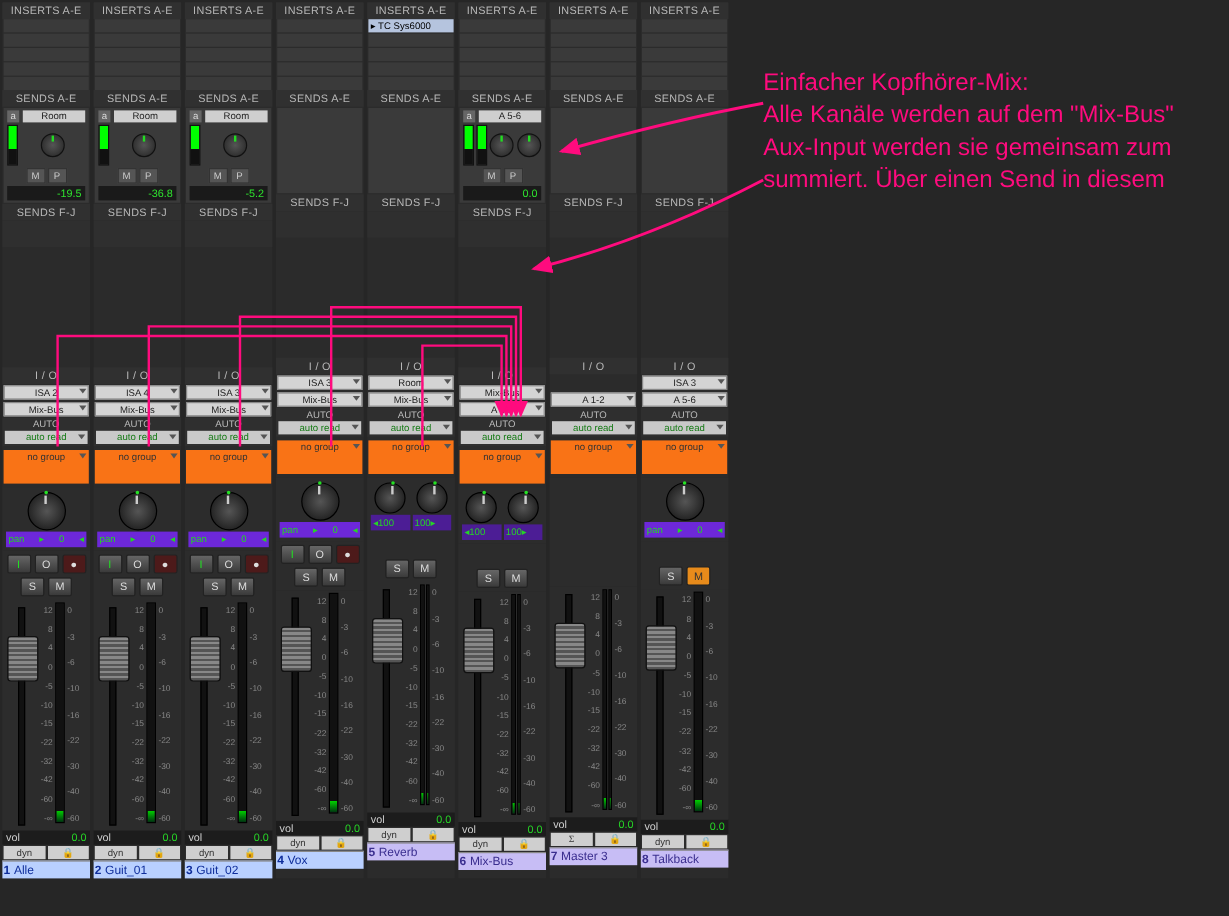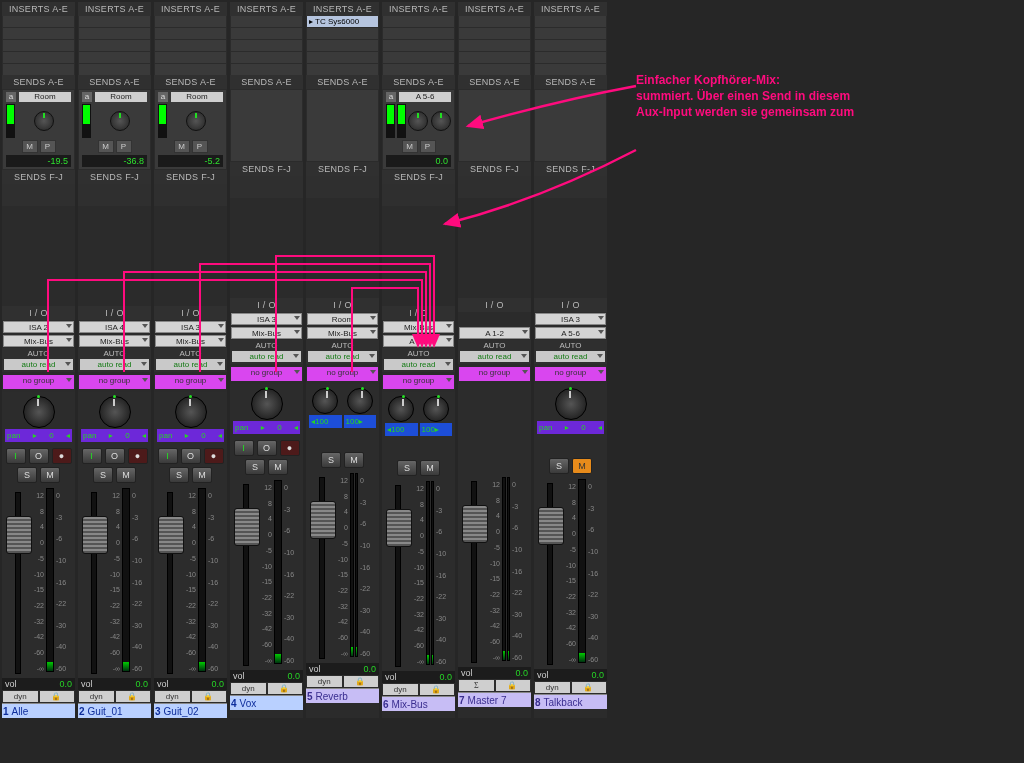--- a/index.html
+++ b/index.html
@@ -21,30 +21,30 @@
   .knob{width:18px;height:18px;border-radius:50%;background:radial-gradient(#555,#222);border:1px solid #111;position:relative;margin:auto}
   .knob::after{content:"";position:absolute;top:1px;left:8px;width:2px;height:5px;background:#22dd22}
   .mp-row{display:flex;gap:2px;justify-content:center;margin-top:2px}
   .chip{width:14px;height:11px;background:#555;color:#ccc;font-size:8px;text-align:center;line-height:11px;border:1px solid #333}
   .send-val{font-size:9px;color:#2ee12e;text-align:right;padding:1px 3px;background:#1a1a1a;margin-top:2px}
   .sends-fj{height:22px;background:#2f2f2f}
   .io-in .slot, .io-out .slot{margin:1px;justify-content:center}
   .auto{background:#2f2f2f;padding:1px}
   .auto-lbl{font-size:8px;text-align:center;color:#bbb}
   .auto-mode{background:#c9c9c9;color:#147a14;font-size:8px;text-align:center;height:11px;line-height:11px;margin:1px;position:relative}
-  .group-sel{background:#d946ef;color:#333;font-size:8px;text-align:center;height:14px;line-height:12px;margin:3px 1px;position:relative}
+  .group-sel{background:#f97316;color:#333;font-size:8px;text-align:center;height:28px;line-height:12px;margin:3px 1px;position:relative}
   .group-sel::after,.auto-mode::after{content:"";position:absolute;right:2px;top:3px;border-left:3px solid transparent;border-right:3px solid transparent;border-top:4px solid #555}
   .pan-area{background:#2c2c2c;padding:3px;text-align:center}
   .big-knob{width:30px;height:30px;border-radius:50%;background:radial-gradient(#555,#111);border:1px solid #000;margin:1px auto;position:relative}
   .big-knob::before{content:"";position:absolute;top:-2px;left:13px;width:3px;height:3px;background:#24e024;border-radius:50%}
   .big-knob::after{content:"";position:absolute;top:2px;left:13px;width:2px;height:7px;background:#ccc}
   .pan-row{display:flex;align-items:center;justify-content:space-between;background:#6d28d9;height:13px;padding:0 2px;font-size:8px;color:#26d426}
   .pan-row .arr{color:#26d426}
   .stereo-pan{display:flex;gap:2px;justify-content:center}
-  .stereo-pan .half{flex:1;background:#1d4ed8;height:13px;display:flex;align-items:center;justify-content:space-between;padding:0 2px;font-size:8px;color:#26d426}
+  .stereo-pan .half{flex:1;background:#4c1d95;height:13px;display:flex;align-items:center;justify-content:space-between;padding:0 2px;font-size:8px;color:#26d426}
   .btn-rows{background:#2c2c2c;padding:0 2px 3px}
   .btn-row{display:flex;gap:3px;justify-content:center;margin-top:3px}
   .sq-btn{width:18px;height:14px;background:linear-gradient(#666,#3a3a3a);color:#ddd;font-size:9px;text-align:center;line-height:14px;border:1px solid #222;border-radius:2px}
   .sq-btn.rec{background:#4d1a1a}
   .sq-btn.green{color:#22e022}
   .sq-btn.m-on{background:#e78b1b;color:#333}
   .fader-area{background:#2c2c2c;padding:2px;height:188px;position:relative;display:flex;gap:2px}
   .fader-col{width:26px;position:relative}
   .fader-track{position:absolute;left:11px;top:4px;width:4px;height:180px;background:#111;border:1px solid #000}
   .fader-cap{position:absolute;left:2px;top:28px;width:24px;height:36px;background:repeating-linear-gradient(#888,#888 2px,#555 2px,#555 4px);border:1px solid #111;border-radius:3px}
@@ -54,21 +54,21 @@
   .meter.mono{width:6px}
   .vol-row{display:flex;justify-content:space-between;background:#1c1c1c;padding:1px 3px;font-size:9px}
   .vol-row .val{color:#26d426}
   .dyn-row{display:flex;gap:2px;padding:1px;background:#2c2c2c}
   .dyn-chip{flex:1;background:#cfcfcf;color:#333;font-size:8px;text-align:center;height:11px;line-height:11px}
   .dyn-chip.sigma{font-family:serif}
   .name-row{background:#cfcfcf;color:#222;height:14px;display:flex;align-items:center;font-size:10px;padding:0 1px;border-top:1px solid #888}
   .name-row.blue{background:#b9d0ff;color:#0e2d9b}
   .name-row.purple{background:#c7bdf5;color:#3a2e8f}
   .name-row .num{margin-right:3px;font-weight:bold}
-  .annot{position:absolute;left:636px;top:72px;color:#ff0b7e;font-size:12px;font-weight:bold;line-height:1.35;width:370px}
+  .annot{position:absolute;left:636px;top:56px;color:#ff0b7e;font-size:20px;font-weight:normal;line-height:1.35;width:370px}
   svg.arrows{position:absolute;left:0;top:0;pointer-events:none}
 </style>
 </head>
 <body>
 
 <div class="mixer" id="mixer">
     <div class="strip">
       <div class="sect-lbl">INSERTS A-E</div>
       <div class="slot-col">
         <div class="slot"></div>
@@ -749,21 +749,21 @@
       <div class="vol-row">
         <span>vol</span>
         <span class="val">0.0</span>
       </div>
       <div class="dyn-row">
         <div class="dyn-chip sigma">Σ</div>
         <div class="dyn-chip">🔒</div>
       </div>
       <div class="name-row purple">
         <span class="num">7</span>
-        <span>Master 7</span>
+        <span>Master 3</span>
       </div>
     </div>
     <div class="strip">
       <div class="sect-lbl">INSERTS A-E</div>
       <div class="slot-col">
         <div class="slot"></div>
         <div class="slot"></div>
         <div class="slot"></div>
         <div class="slot"></div>
         <div class="slot"></div>
@@ -843,22 +843,23 @@
       </div>
       <div class="name-row purple">
         <span class="num">8</span>
         <span>Talkback</span>
       </div>
     </div>
   </div>
 
 <div class="annot">
   <div>Einfacher Kopfhörer-Mix:</div>
+  <div>Alle Kanäle werden auf dem "Mix-Bus"</div>
+  <div>Aux-Input werden sie gemeinsam zum</div>
   <div>summiert. Über einen Send in diesem</div>
-  <div>Aux-Input werden sie gemeinsam zum</div>
 </div>
 
 <svg class="arrows" width="1024" height="763">
   <defs>
       <marker id="ah" markerWidth="8" markerHeight="8" refX="6" refY="3" orient="auto">
         <path d="M0,0 L7,3 L0,6 Z" fill="#ff0b7e"></path>
       </marker>
     </defs>
   <path d="M636,86 Q560,100 468,126" stroke="#ff0b7e" stroke-width="2.5" fill="none" marker-end="url(#ah)"></path>
   <path d="M636,150 Q540,200 445,224" stroke="#ff0b7e" stroke-width="2.5" fill="none" marker-end="url(#ah)"></path>

